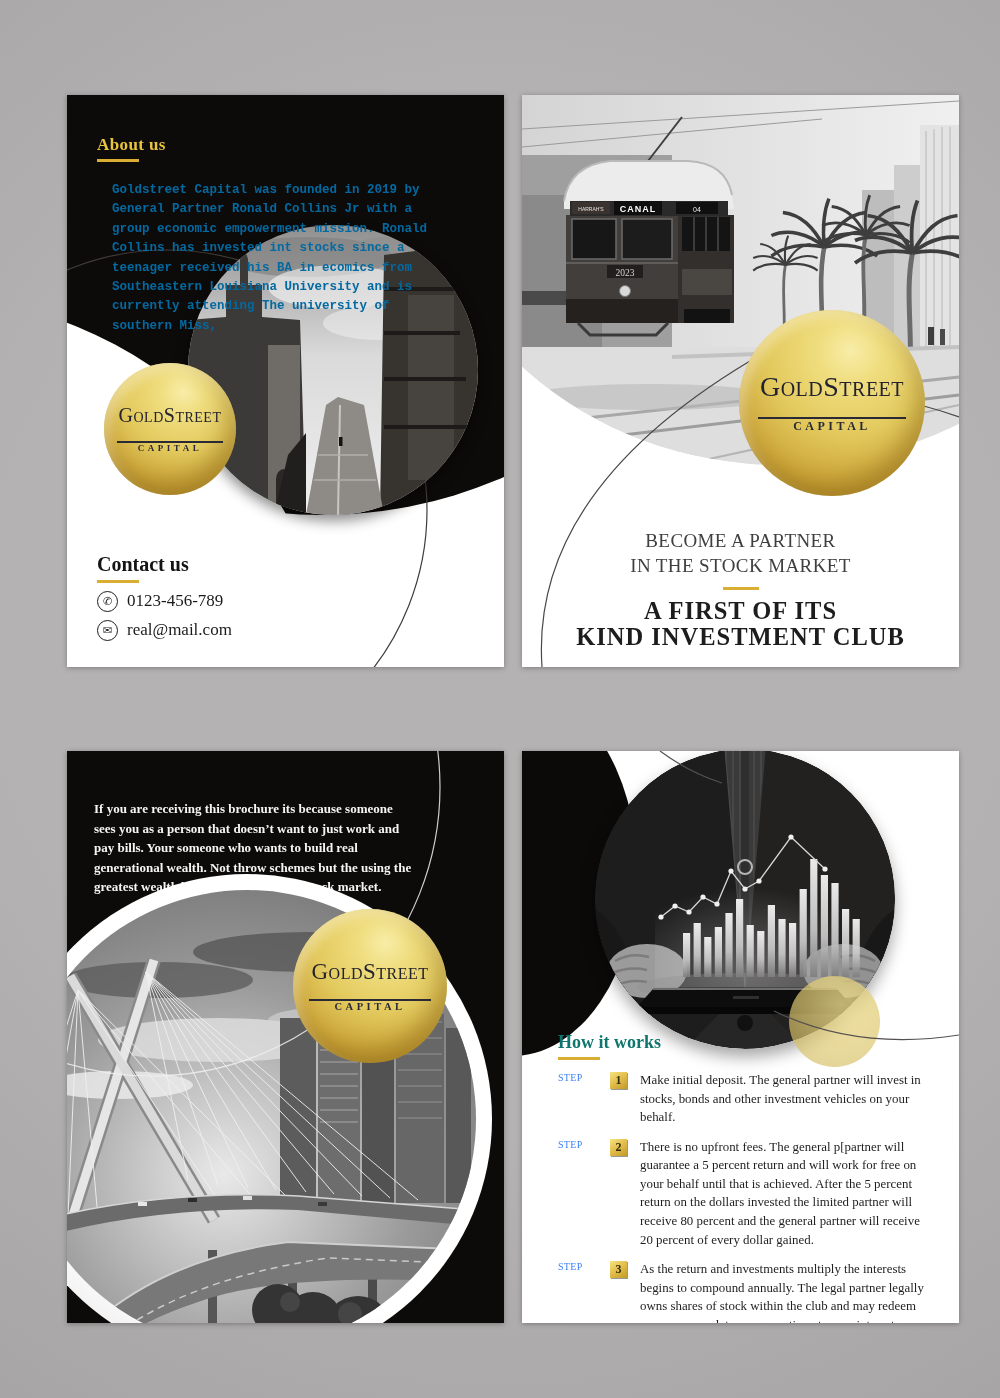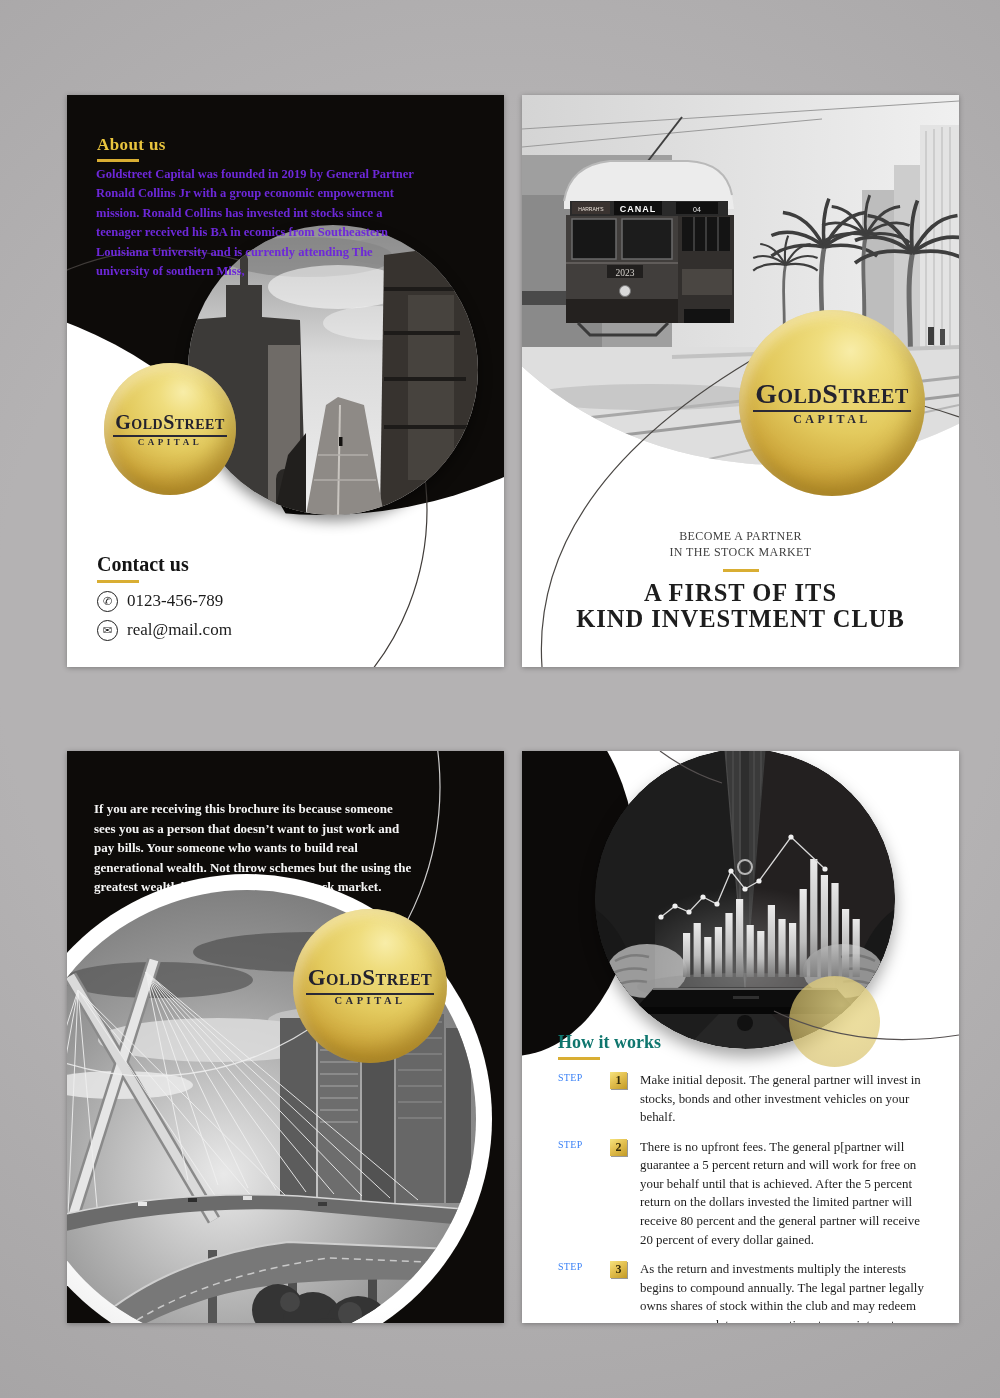--- a/index.html
+++ b/index.html
@@ -24,58 +24,58 @@
   .gold{
     position:absolute;border-radius:50%;
     display:flex;flex-direction:column;align-items:center;justify-content:center;
     background:radial-gradient(circle at 60% 22%, #f8eda8 0%, #efdd7e 18%, #e3ca5e 45%, #cda63a 72%, #b08a22 92%, #a47e1c 100%);
     box-shadow:inset -8px -12px 22px rgba(115,82,10,.38), inset 5px 7px 12px rgba(255,246,205,.55);
   }
   .gold-sm{width:132px;height:132px;}
   .gold-md{width:154px;height:154px;}
   .gold-lg{width:186px;height:186px;}
   .lname{
-    font-variant:small-caps;font-weight:700;color:#23222e;letter-spacing:.5px;
-    border-bottom:2px solid #2a2936;line-height:1.05;padding:0 2px 2px;
+    font-variant:small-caps;font-weight:400;color:#23222e;letter-spacing:.5px;
+    border-bottom:2px solid #2a2936;line-height:1.05;padding:0 2px 15px;
   }
   .gold-sm .lname{font-size:20px;} .gold-md .lname{font-size:23px;} .gold-lg .lname{font-size:28px;}
   .lcap{
     text-transform:uppercase;font-weight:600;color:#2a2936;margin-top:0;letter-spacing:3.5px;
   }
   .gold-sm .lcap{font-size:9px;} .gold-md .lcap{font-size:10.5px;} .gold-lg .lcap{font-size:12px;}
 
   
   .heading{margin:0;font-weight:700;}
   .heading::after{content:"";display:block;width:42px;height:2.5px;background:#d9ae33;margin-top:4px;}
   .gold-text{color:#e9c53e;}
 
   
   .p1-black{width:910px;height:910px;left:-200px;top:-490px;background:#0d0b09;}
   .p1-white{width:840px;height:840px;left:-570px;top:200px;
     background:radial-gradient(circle at 68% 30%, #ffffff 55%, #ededed 82%, #d9d9d9 97%);}
   .photo{position:absolute;border-radius:50%;overflow:hidden;}
   .p1-photo{left:121px;top:130px;width:290px;height:290px;box-shadow:0 6px 14px rgba(0,0,0,.45);}
   .p1-gold{left:37px;top:268px;}
   .p1-about{position:absolute;left:30px;top:40px;font-size:17px;letter-spacing:.4px;}
-  .p1-para{position:absolute;left:29px;top:70px;width:322px;margin:0;color:#6d28d9;
-    font-size:12.5px;line-height:1.55;font-weight:600;}
+  .p1-para{position:absolute;left:29px;top:70px;width:322px;margin:16px;color:#0369a1;
+    font-size:12.5px;line-height:1.55;font-weight:600;font-family:Liberation Mono, monospace;}
   .p1-contact{position:absolute;left:30px;top:458px;}
   .p1-contact .heading{font-size:20px;color:#141414;}
   .crow{display:flex;align-items:center;gap:9px;margin-top:8px;color:#1b1b1b;font-size:17px;}
   .cicon{
     width:19px;height:19px;border:1.4px solid #1c1c1c;border-radius:50%;
     display:inline-flex;align-items:center;justify-content:center;font-size:11px;color:#1c1c1c;
     font-family:"DejaVu Sans",sans-serif;
   }
 
   
   .p2-photo-wrap{position:absolute;left:0;top:0;width:523px;height:372px;}
   .p2-gold{left:217px;top:215px;}
   .p2-text{position:absolute;left:0;top:434px;width:437px;text-align:center;}
-  .p2-sub{color:#3f3f3f;font-size:12px;line-height:1.3;letter-spacing:.4px;}
+  .p2-sub{color:#3f3f3f;font-size:19px;line-height:1.3;letter-spacing:.4px;}
   .gold-rule{width:36px;height:2.5px;background:#d9ae33;margin:9px auto 8px;}
   .p2-title{color:#1d1d1d;font-size:24.5px;font-weight:700;line-height:1.08;letter-spacing:1px;}
 
   
   .p3-para{position:absolute;left:27px;top:48px;width:318px;margin:0;color:#f5f5f5;
     font-size:13px;line-height:1.5;font-weight:600;}
   .p3-ring{left:-65px;top:123px;width:490px;height:490px;
     background:radial-gradient(circle at 60% 28%, #ffffff 68%, #e6e6e6 90%, #d8d8d8 100%);}
   .p3-photo{left:-49px;top:139px;width:458px;height:458px;}
   .p3-gold{left:226px;top:158px;}

